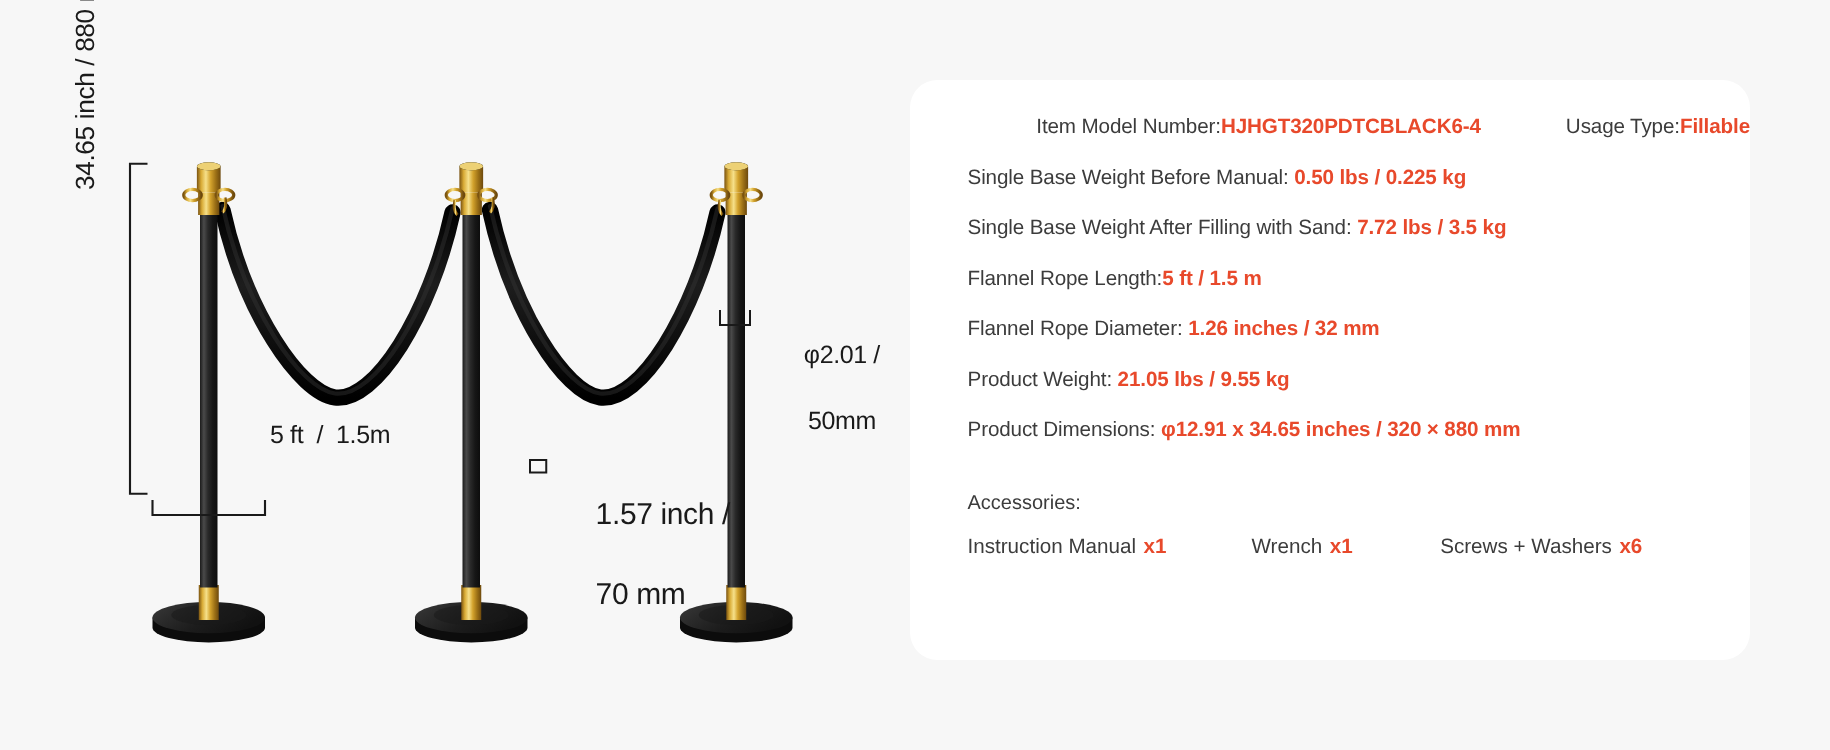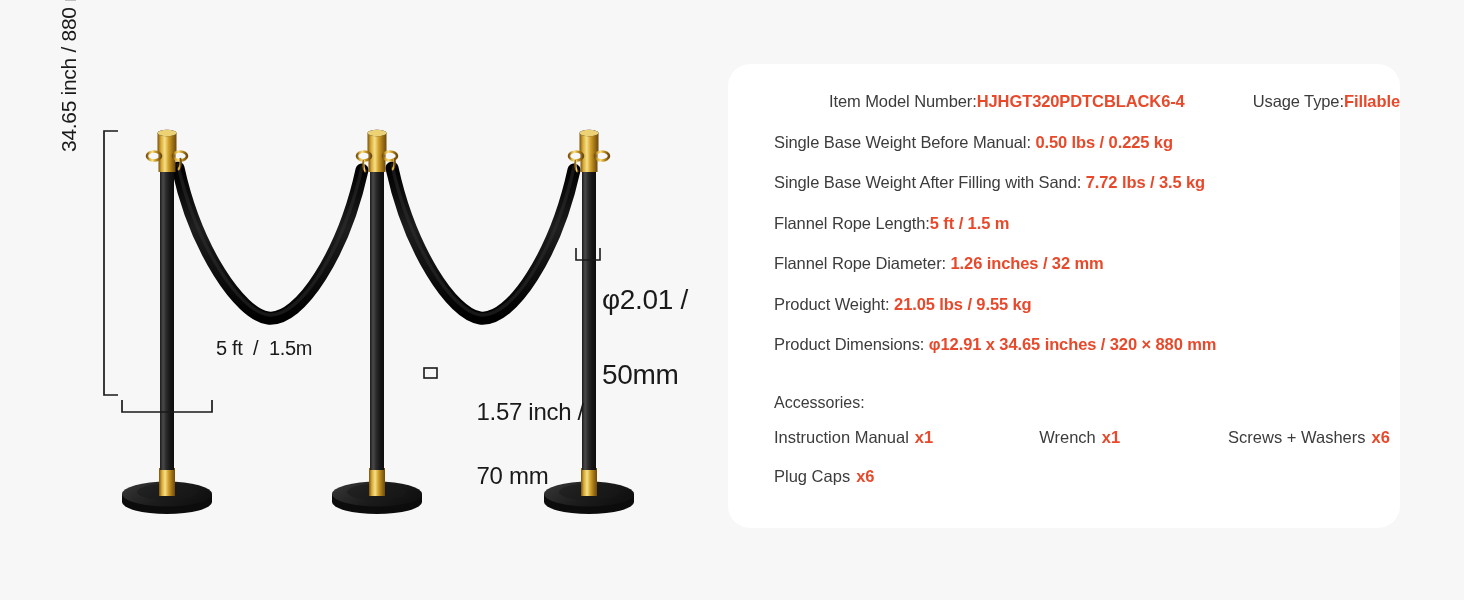--- a/index.html
+++ b/index.html
@@ -51,25 +51,26 @@
     font-size: 20px;
   }
   #dim-base-label {
     left: 451px;
     top: 364px;
     font-size: 24px;
     width: 130px;
     line-height: 1.33;
   }
   #dim-post-label {
-    left: 572px;
+    left: 608px;
     top: 244px;
-    font-size: 28px;
+    font-size: 20px;
     width: 110px;
     line-height: 1.33;
+    text-align: center;
   }
 
   
   #spec-panel {
     position: absolute;
     left: 728px;
     top: 64px;
     width: 672px;
     height: 464px;
     background: #ffffff;
@@ -92,21 +93,21 @@
   }
   .spec-row.inline-pair { display: flex; }
   .pair-second { margin-left: 68px; }
 
   #accessories-block { margin-top: 40px; }
   #accessories-title {
     font-size: 16px;
     color: #3c3c3c;
     margin-bottom: 16px;
   }
-  .acc-line { display: flex; margin-bottom: 20px; gap: 38px; }
+  .acc-line { display: flex; margin-bottom: 20px; }
   .acc-item {
     font-size: 16.5px;
     color: #3c3c3c;
     white-space: nowrap;
   }
   .acc-qty {
     color: #e8492b;
     font-weight: bold;
     margin-left: 6px;
   }
@@ -247,17 +248,14 @@
 
   <div id="accessories-block">
     <div id="accessories-title">Accessories:</div>
 
     <div class="acc-line">
       <div class="acc-item"><span>Instruction Manual</span><span class="acc-qty">x1</span></div>
       <div class="acc-item acc-gap-1"><span>Wrench</span><span class="acc-qty">x1</span></div>
       <div class="acc-item acc-gap-2"><span>Screws + Washers</span><span class="acc-qty">x6</span></div>
     </div>
 
-    <div class="acc-line">
-      <div class="acc-item"><span>Plug Caps</span><span class="acc-qty">x6</span></div>
-    </div>
   </div>
 </div>
 
 </body></html>

